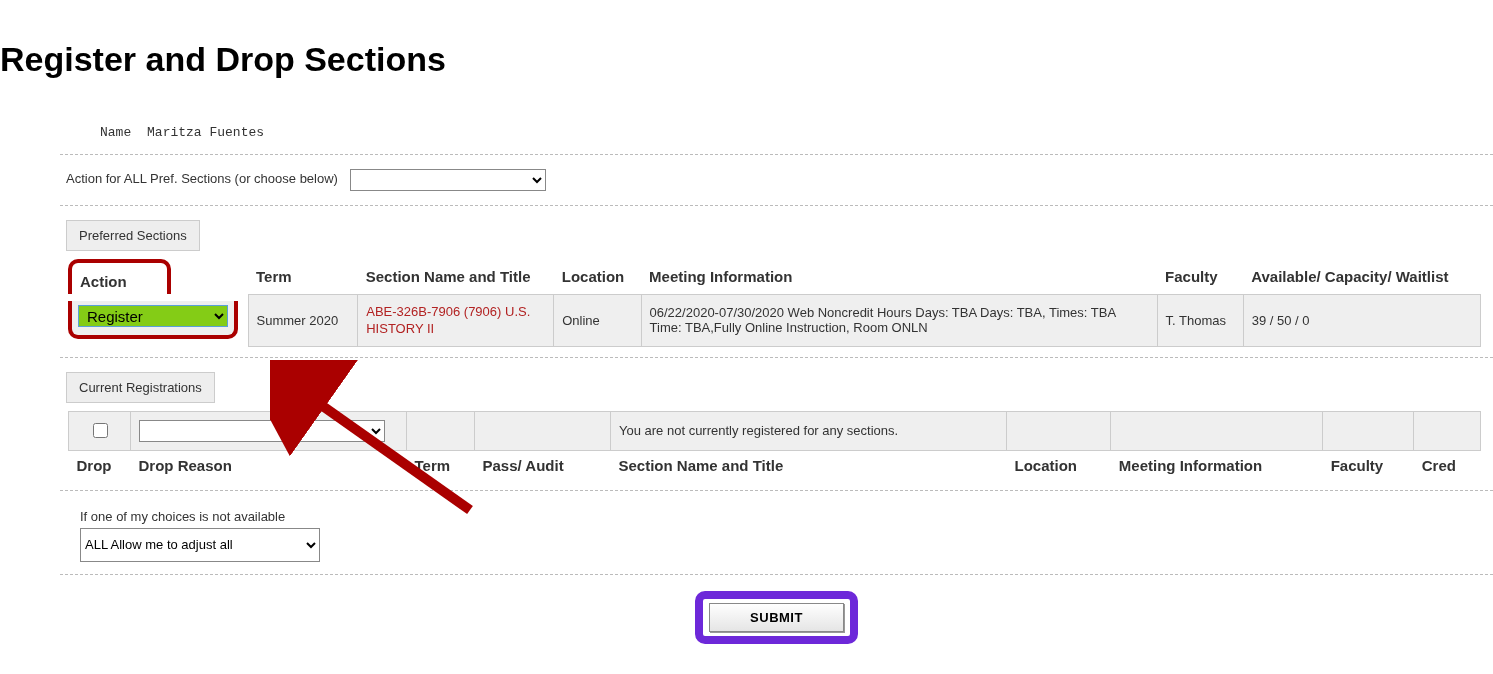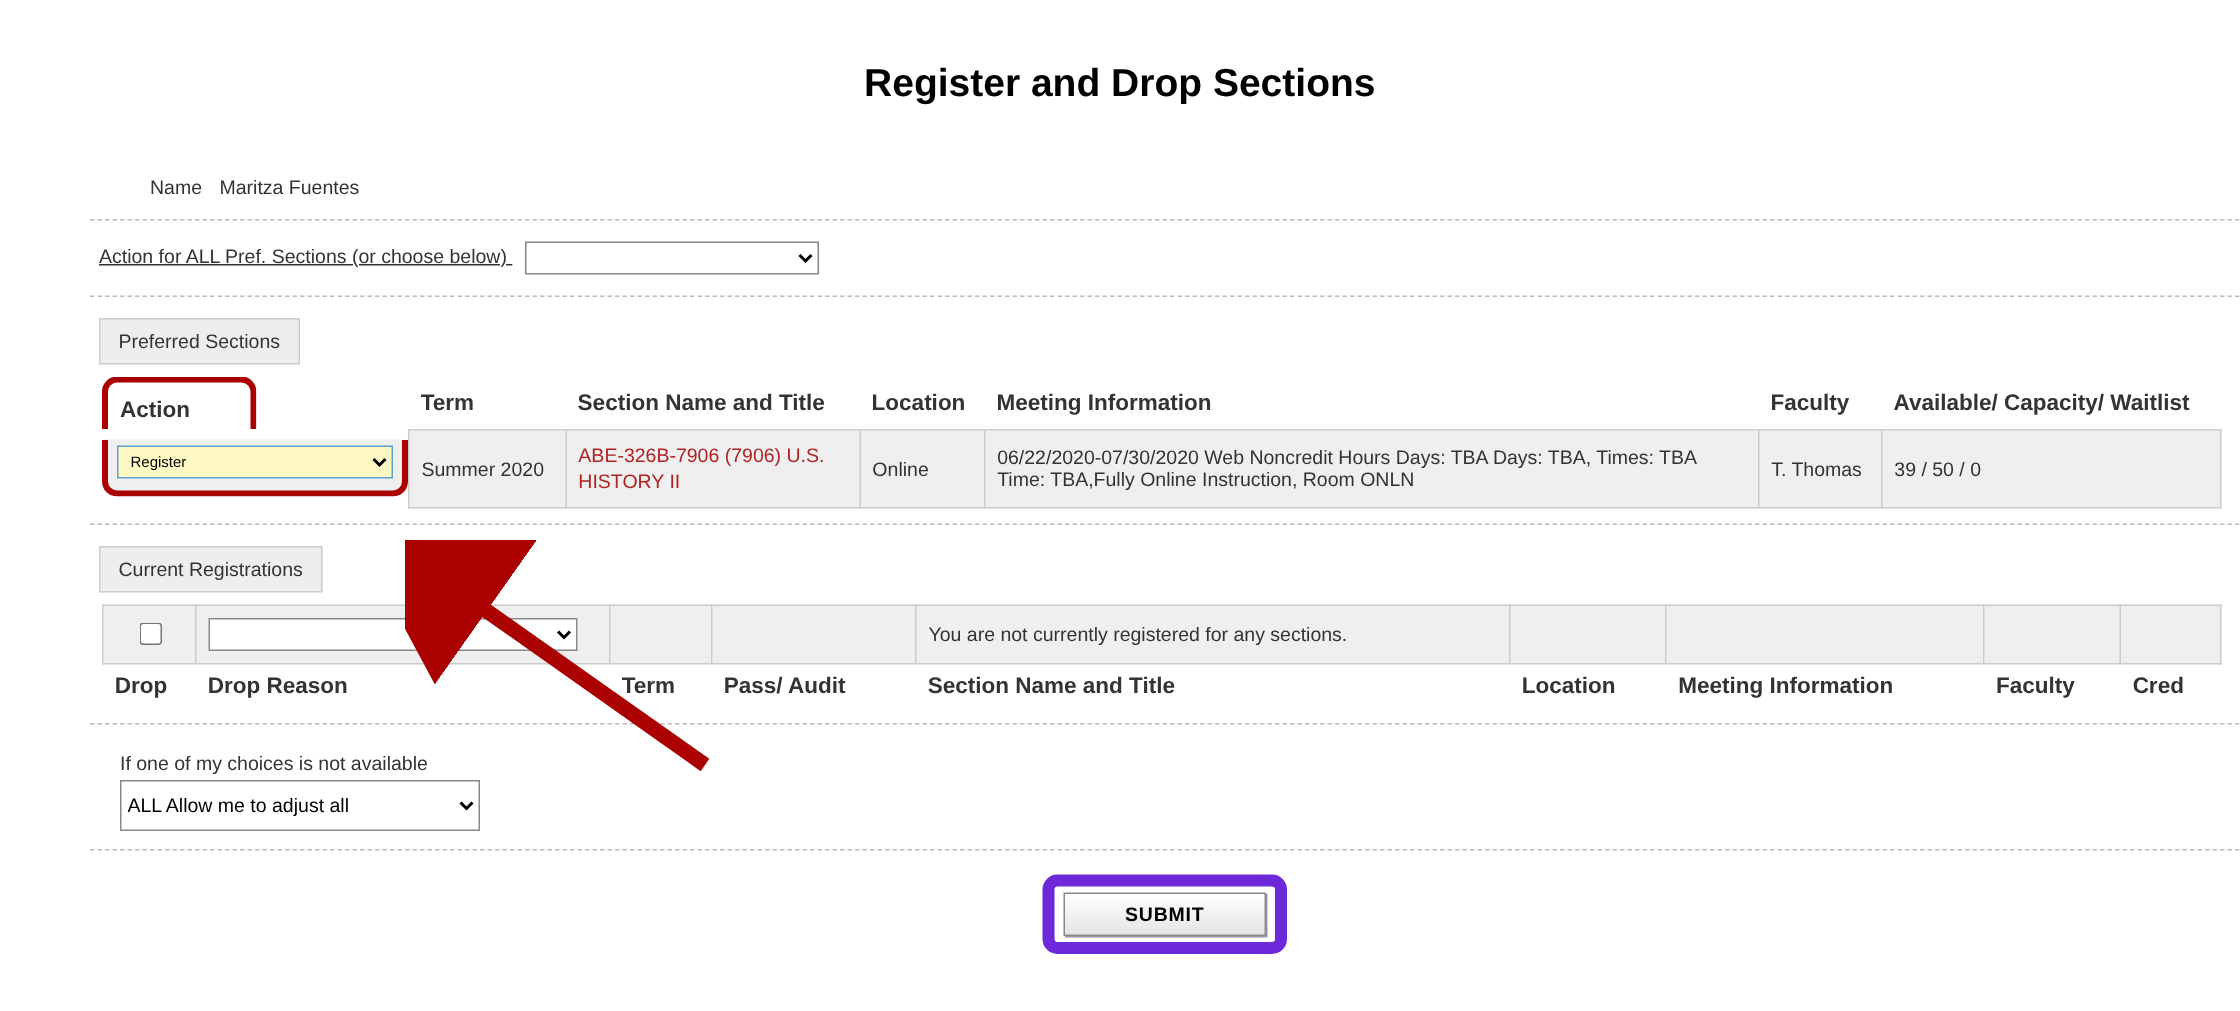--- a/index.html
+++ b/index.html
@@ -8,44 +8,44 @@
     color: #333;
     margin: 0;
     padding: 0;
     background: #fff;
   }
   .container {
     width: 1493px;
     padding-top: 30px;
   }
   h1.page-title {
-    text-align: center;
-    font-size: 26px;
+    text-align: left;
+    font-size: 34px;
     font-weight: bold;
     margin: 10px 0 40px 0;
     color: #000;
   }
   .content {
     margin-left: 60px;
   }
   .name-row {
     padding: 6px 0 10px 40px;
+    font-family: Liberation Mono, monospace;
   }
   .name-label {
     display: inline-block;
     margin-right: 8px;
   }
   hr.dashed {
     border: none;
     border-top: 1px dashed #bbb;
     margin: 4px 0;
   }
   .all-action-row {
     padding: 10px 0 10px 6px;
-    text-decoration: underline;
   }
   .all-action-row select {
     width: 196px;
     height: 22px;
     margin-left: 8px;
     border: 1px solid #888;
     background: #fff;
     vertical-align: middle;
   }
   .section-btn {
@@ -80,25 +80,25 @@
   .action-col {
     width: 180px;
   }
   .action-cell-inner {
     border: 4px solid #a00;
     border-radius: 10px;
     padding: 8px 6px;
     display: inline-block;
   }
   .action-select {
-    width: 184px;
+    width: 150px;
     height: 22px;
     border: 1px solid #5aa0d8;
-    background: #fef9c3;
-    font-size: 10px;
+    background: #84cc16;
+    font-size: 15px;
     padding-left: 4px;
   }
   .section-link {
     color: #b22222;
     text-decoration: none;
     line-height: 1.35;
     display: inline-block;
     max-width: 170px;
   }
   .avail-row {

